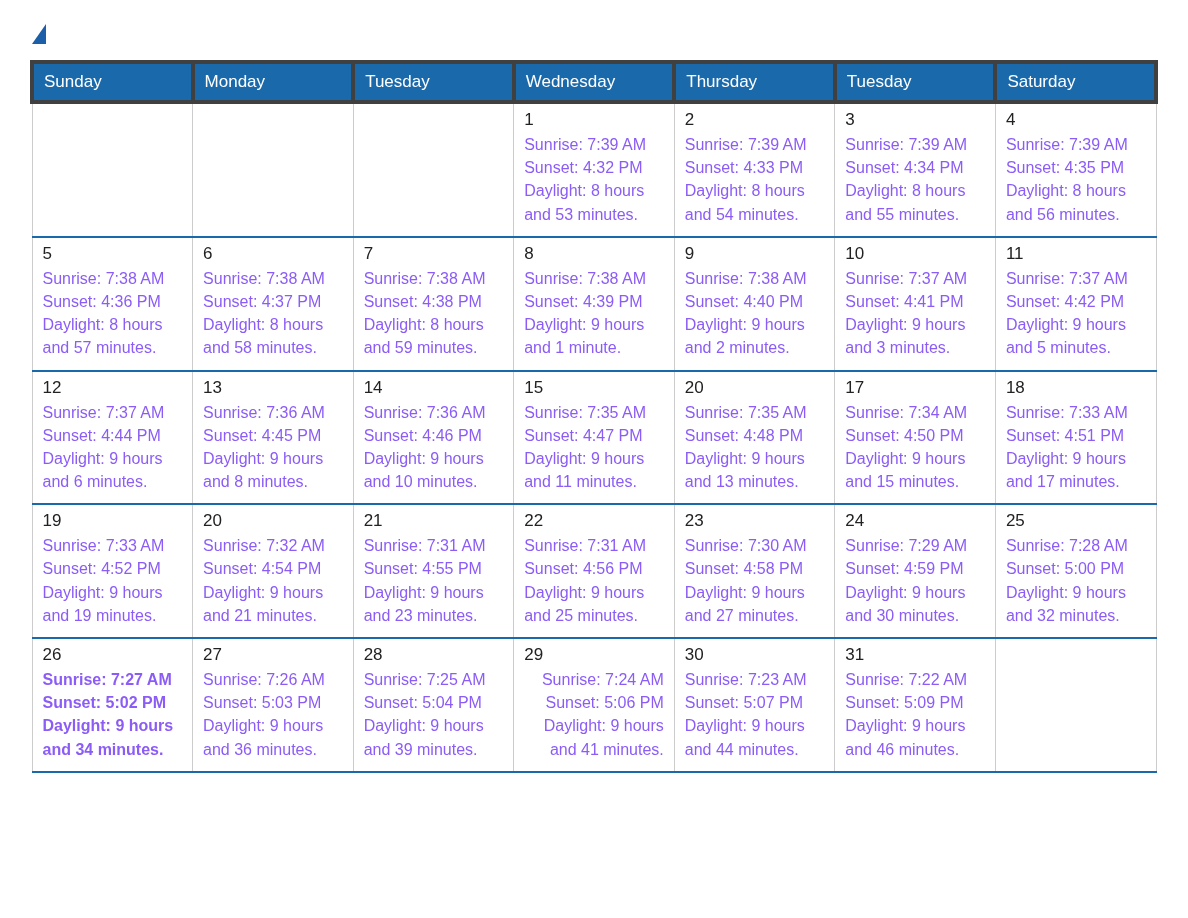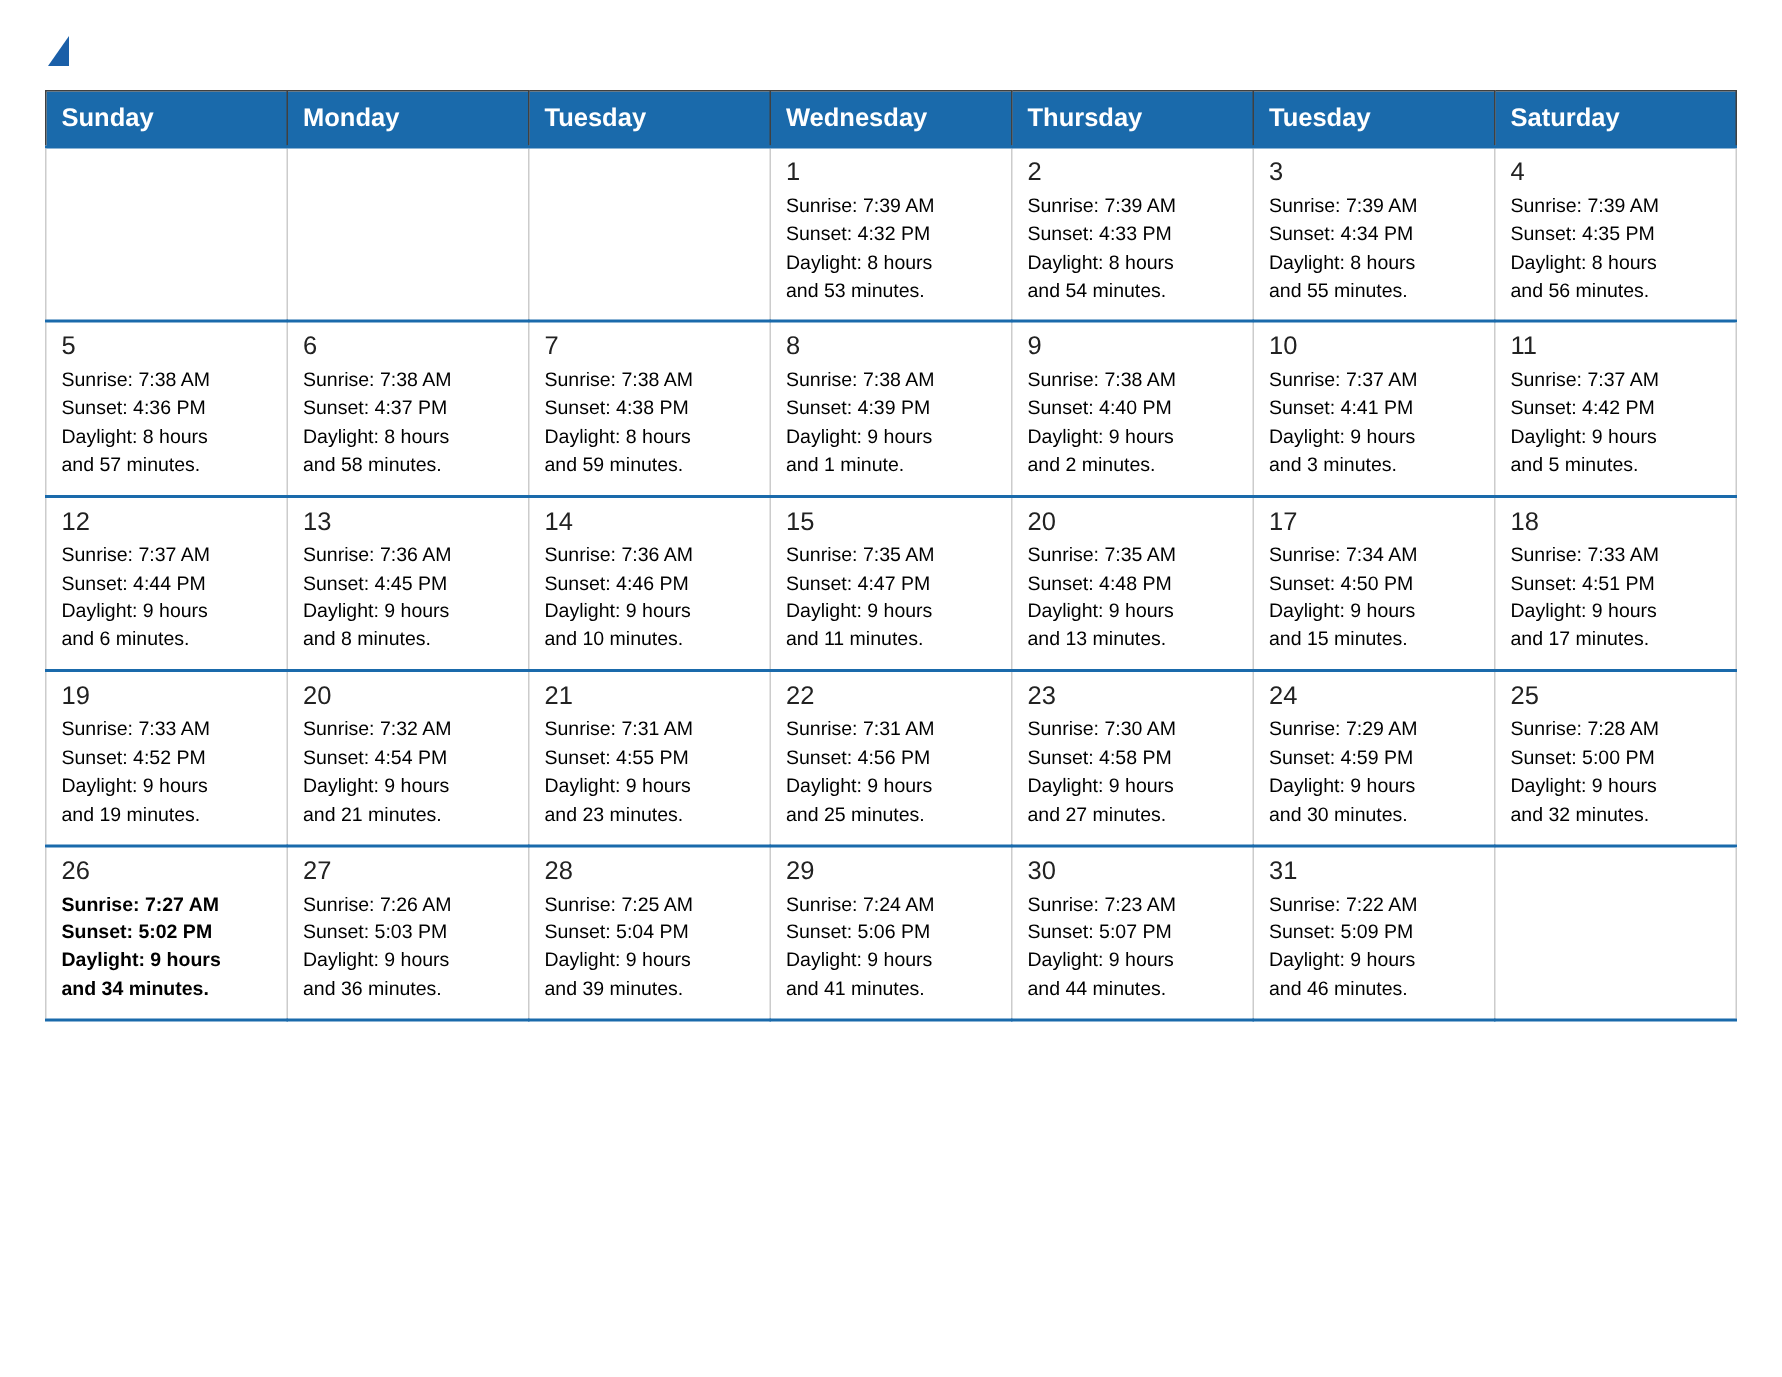--- a/index.html
+++ b/index.html
@@ -61,44 +61,44 @@
     }
     .calendar {
       width: 100%;
       border-collapse: collapse;
       border: 1px solid #aaa;
     }
     .calendar th {
       background-color: #1a6aab;
       color: #fff;
       font-size: 17px;
-      font-weight: bold;
+      font-weight: normal;
       padding: 8px 10px;
       text-align: left;
-      border: 1px solid #404040;
+      border: 4px solid #404040;
     }
     .calendar td {
       vertical-align: top;
       padding: 6px 10px 10px 10px;
       border: 1px solid #ccc;
       font-size: 13px;
       color: #222;
       width: calc(100% / 7);
       min-height: 100px;
     }
     .day-number {
       font-size: 17px;
       font-weight: normal;
       display: block;
       margin-bottom: 3px;
     }
     .day-info {
-      font-size: 13px;
+      font-size: 16px;
       line-height: 1.45;
-      color: #000000;
+      color: #8b5cf6;
     }
     .empty-cell {
       background: #fff;
     }
     tr {
       border-bottom: 2px solid #1a6aab;
     }
   </style>
 </head>
 <body>
@@ -333,21 +333,21 @@
         </td>
         <td>
           <span class="day-number">28</span>
           <div class="day-info" style="white-space: pre-line;">Sunrise: 7:25 AM
 Sunset: 5:04 PM
 Daylight: 9 hours
 and 39 minutes.</div>
         </td>
         <td>
           <span class="day-number">29</span>
-          <div class="day-info" style="white-space: pre-line;">Sunrise: 7:24 AM
+          <div class="day-info" style="white-space: pre-line; text-align: right;">Sunrise: 7:24 AM
 Sunset: 5:06 PM
 Daylight: 9 hours
 and 41 minutes.</div>
         </td>
         <td>
           <span class="day-number">30</span>
           <div class="day-info" style="white-space: pre-line;">Sunrise: 7:23 AM
 Sunset: 5:07 PM
 Daylight: 9 hours
 and 44 minutes.</div>

